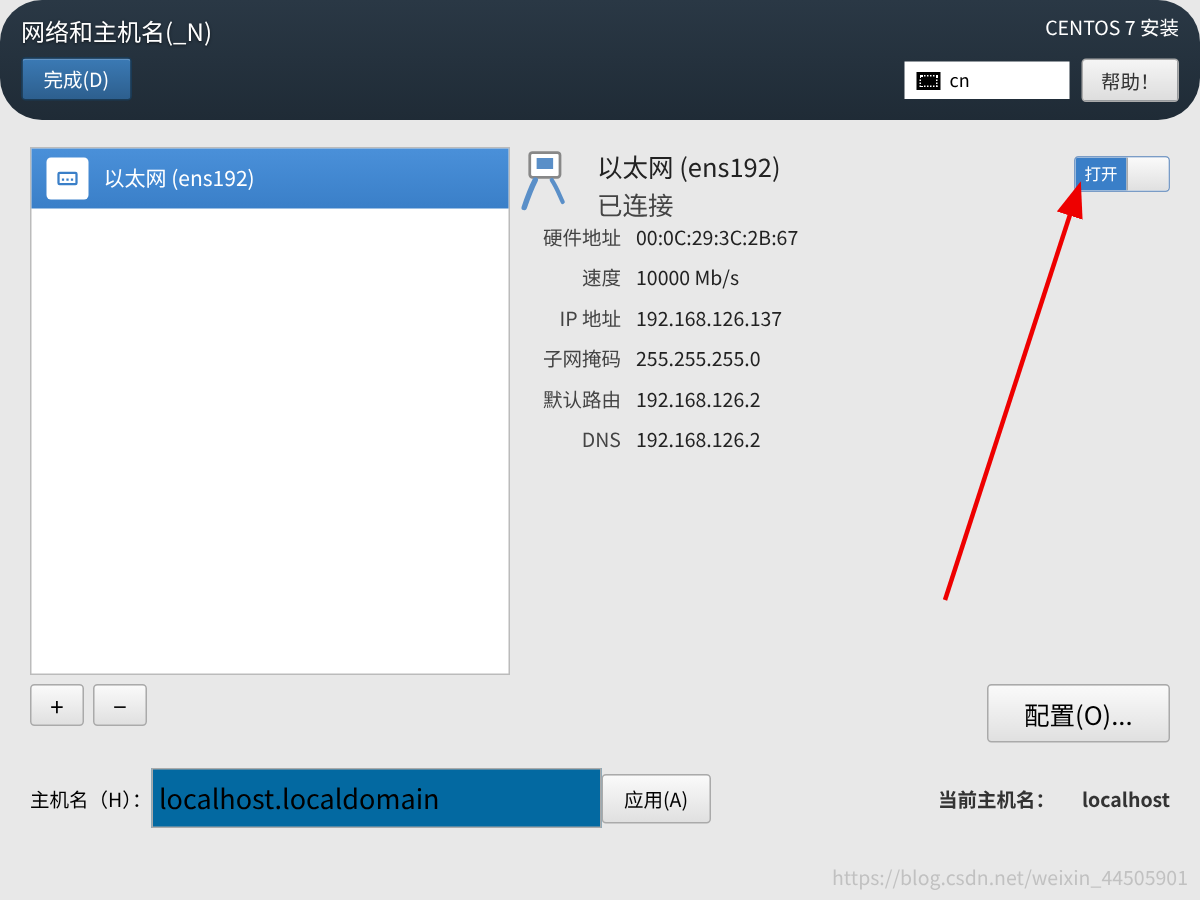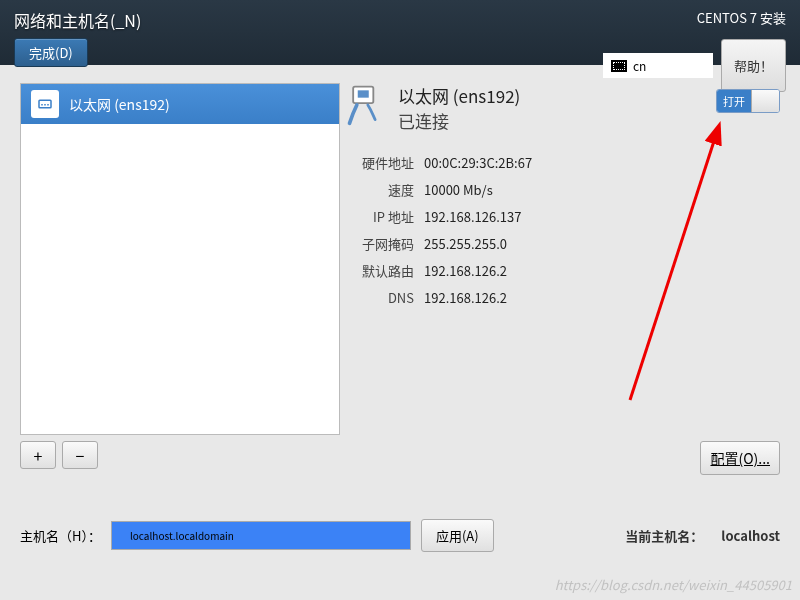--- a/index.html
+++ b/index.html
@@ -1,27 +1,27 @@
 <!DOCTYPE html>
 <html><head>
 <meta charset="utf-8">
 <style>
 * { box-sizing: border-box; margin: 0; padding: 0; font-family: "Noto Sans CJK SC", "Microsoft YaHei", sans-serif; }
 body { width: 800px; height: 600px; background: #e8e8e8; position: relative; overflow: hidden; }
 
-.header { background: linear-gradient(to bottom, #2a3845, #1f2b36); height: 65px; padding: 8px 14px; color: #fff; position: relative; }
+.header { background: linear-gradient(to bottom, #2a3845, #1f2b36); height: 80px; padding: 8px 14px; color: #fff; position: relative; border-radius: 28px; }
 .header-title { font-size: 16px; font-weight: 400; text-shadow: 0 1px 2px rgba(0,0,0,.6); }
 .done-btn { margin-top: 6px; background: linear-gradient(to bottom, #3b7ab5, #2d5f8e); border: 1px solid #1a3a55; color: #fff; padding: 4px 14px; border-radius: 3px; font-size: 13px; cursor: pointer; box-shadow: inset 0 1px 0 rgba(255,255,255,.2); }
 .header-right { position: absolute; right: 14px; top: 8px; text-align: left; }
 .install-title { font-size: 13px; margin-bottom: 12px; display:block; text-align:right; }
 .header-controls { display: flex; gap: 8px; align-items: center; }
 .kb-indicator { background: #fff; color: #000; padding: 4px 8px; width: 110px; font-size: 12px; display: flex; align-items: center; gap: 6px; }
 .kb-icon { width: 16px; height: 12px; background: #000; display: inline-block; position: relative; }
 .kb-icon::after { content: ""; position: absolute; inset: 2px; border: 1px dotted #fff; }
-.help-btn { background: linear-gradient(to bottom, #f5f5f5, #ddd); border: 1px solid #aaa; color: #333; padding: 16px 12px; border-radius: 3px; font-size: 13px; cursor: pointer; }
+.help-btn { background: linear-gradient(to bottom, #f5f5f5, #ddd); border: 1px solid #aaa; color: #333; padding: 4px 12px; border-radius: 3px; font-size: 13px; cursor: pointer; }
 
 .content { padding: 18px 20px; display: flex; gap: 4px; }
 
 .left-col { width: 320px; }
 .device-list { background: #fff; border: 1px solid #bbb; height: 352px; }
 .device-item { background: linear-gradient(to bottom, #4a90d9, #3a7fc8); color: #fff; padding: 6px 10px; display: flex; align-items: center; gap: 10px; }
 .nic-icon { width: 28px; height: 28px; background: #fff; border-radius: 3px; display: flex; align-items: center; justify-content: center; flex-shrink: 0; }
 .nic-icon svg { width: 18px; height: 18px; }
 .device-text { line-height: 1.2; }
 .device-name { font-size: 14px; }
@@ -34,34 +34,34 @@
 .big-nic-icon { width: 44px; height: 44px; position: relative; }
 .big-nic-icon svg { width: 44px; height: 44px; }
 .detail-title { font-size: 17px; color: #222; }
 .detail-status { font-size: 17px; color: #444; }
 
 .toggle-wrap { position: absolute; right: 0; top: 6px; }
 .toggle { width: 64px; height: 24px; border: 1px solid #7a9cc6; border-radius: 3px; background: #fff; display: flex; cursor: pointer; overflow: hidden; }
 .toggle-on { background: #3a7fc8; color: #fff; flex: 1; display: flex; align-items: center; justify-content: center; font-size: 11px; }
 .toggle-handle { width: 28px; background: linear-gradient(to bottom, #fafafa, #e0e0e0); border-left: 1px solid #aaa; }
 
-.info-table { margin-top: 20px; font-size: 13px; color: #333; }
+.info-table { font-size: 13px; color: #333; }
 .info-row { display: flex; margin-bottom: 8px; }
 .info-label { width: 70px; text-align: right; margin-right: 10px; color: #444; }
 .info-value { color: #222; }
 
-.config-btn { position: absolute; right: 0; top: 358px; background: linear-gradient(to bottom, #fafafa, #e0e0e0); border: 1px solid #aaa; border-radius: 3px; padding: 6px 9px; font-size: 14px; cursor: pointer; text-decoration: underline; }
+.config-btn { position: absolute; right: 0; top: 358px; background: linear-gradient(to bottom, #fafafa, #e0e0e0); border: 1px solid #aaa; border-radius: 3px; padding: 6px 24px; font-size: 17px; cursor: pointer; }
 
-.bottom-row { position: absolute; bottom: 48px; left: 20px; right: 20px; display: flex; align-items: center; gap: 10px; font-size: 13px; }
-.hostname-input { flex: 0 0 300px; background: #3b82f6; border: 1px solid #aaa; padding: 6px 18px; font-size: 10px; }
+.bottom-row { position: absolute; bottom: 48px; left: 20px; right: 20px; display: flex; align-items: center; font-size: 13px; }
+.hostname-input { flex: 0 0 300px; background: #0369a1; border: 1px solid #aaa; padding: 6px 4px; font-size: 18px; }
 .apply-btn { background: linear-gradient(to bottom, #fafafa, #e0e0e0); border: 1px solid #aaa; border-radius: 3px; padding: 6px 14px; font-size: 13px; cursor: pointer; }
 .current-host { margin-left: auto; color: #333; display: flex; gap: 18px; font-weight: bold; }
 
 .arrow { position: absolute; pointer-events: none; }
-.watermark { position: absolute; right: 8px; bottom: 6px; color: rgba(120,120,120,.35); font-size: 13px; font-style: italic; }
+.watermark { position: absolute; right: 8px; bottom: 6px; color: rgba(120,120,120,.35); font-size: 13px; }
 </style>
 </head>
 <body>
 
 <div class="header">
   <div class="header-title">网络和主机名(_N)</div>
   <button class="done-btn">完成(D)</button>
   <div class="header-right">
     <span class="install-title">CENTOS 7 安装</span>
     <div class="header-controls">

